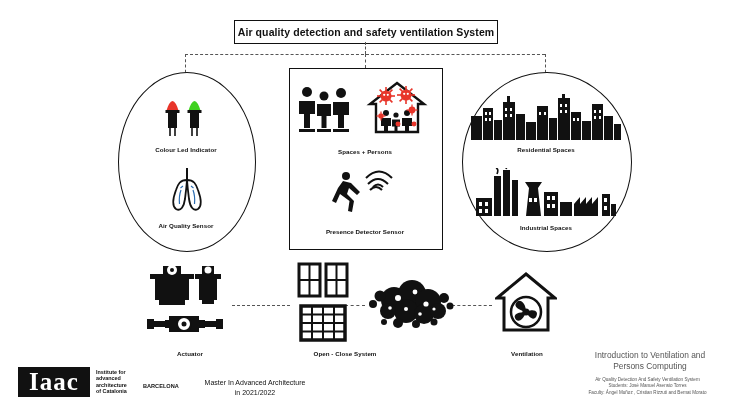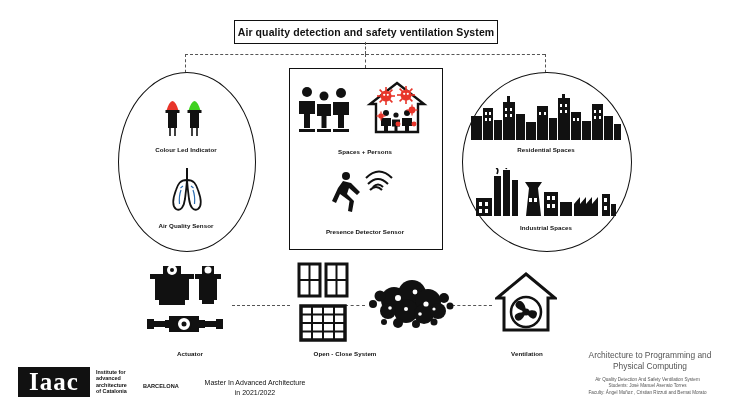--- a/index.html
+++ b/index.html
@@ -505,20 +505,20 @@
   <div>advanced</div>
   <div>architecture</div>
   <div>of Catalonia</div>
 </div>
 <div class="barcelona">BARCELONA</div>
 <div class="master">
   <div>Master In Advanced Architecture</div>
   <div>in 2021/2022</div>
 </div>
 <div class="intro">
-  <div>Architecture to Programming and</div>
-  <div>Physical  Computing</div>
+  <div>Introduction to Ventilation and</div>
+  <div>Persons  Computing</div>
 </div>
 <div class="credits">
   <div>Air Quality Detection And Safety Ventilation System</div>
   <div>Students: José Manuel Asensio Torres</div>
   <div>Faculty: Ángel Muñoz , Cristian Rizzuti and Bernat Morato</div>
 </div>
 
 </body></html>

